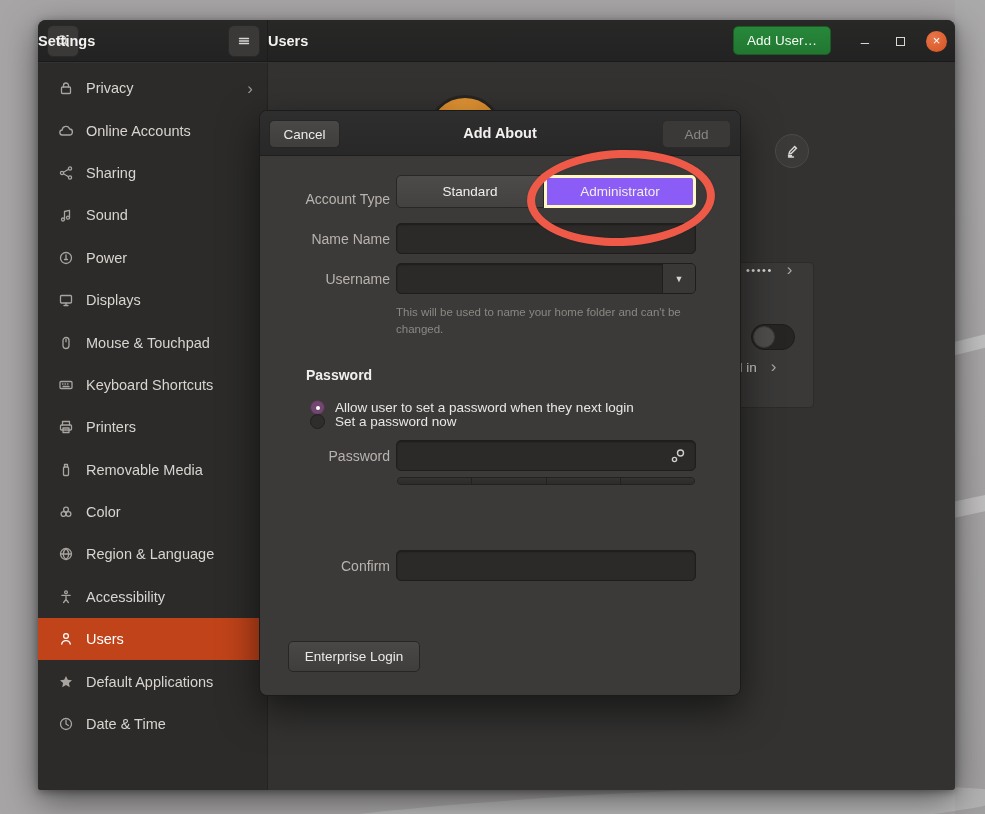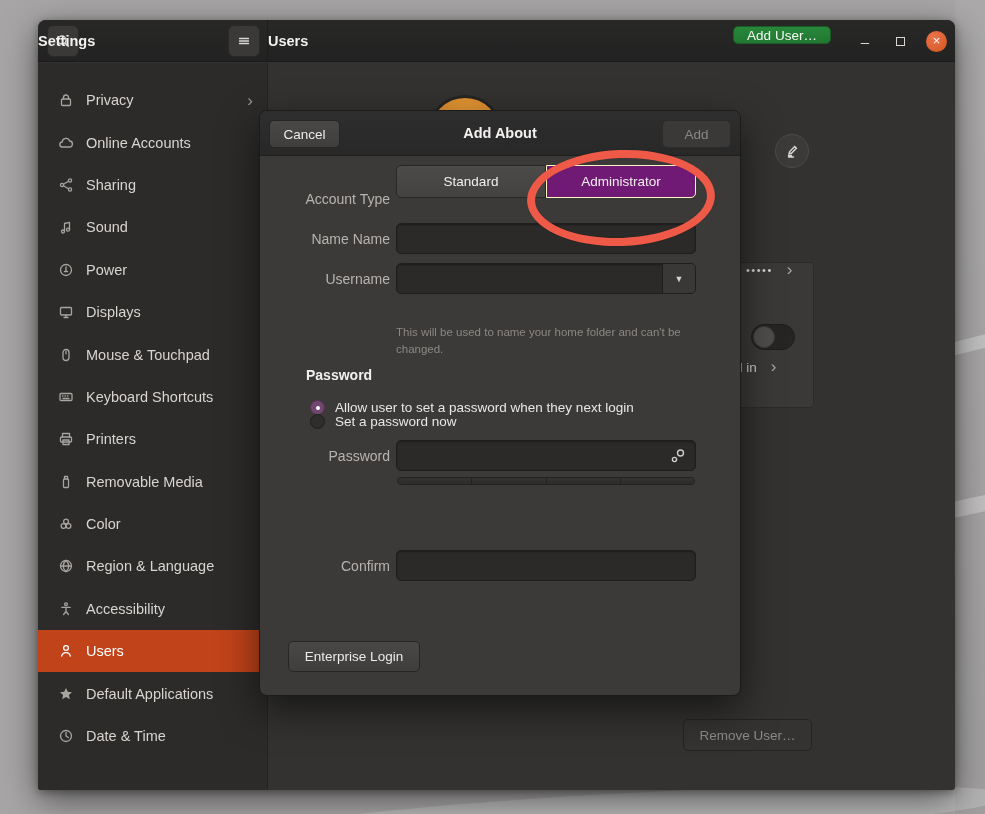--- a/index.html
+++ b/index.html
@@ -30,36 +30,36 @@
   .hb-left { width:230px; height:100%; position:relative; border-right:1px solid #1e1d1d; flex:none; }
   .hb-right { flex:1; height:100%; position:relative; }
   .iconbtn {
     position:absolute; top:5px; width:32px; height:32px; border-radius:6px;
     background:#3a3938; border:1px solid #2a2929; display:flex; align-items:center; justify-content:center;
     cursor:pointer;
   }
   .hb-title { position:absolute; top:0; left:0; right:0; height:42px; line-height:42px;
     text-align:left; color:#f3f1ef; font-weight:bold; font-size:14.5px; }
   .adduser-btn {
-    position:absolute; right:124px; top:6px; width:98px; height:18px;
+    position:absolute; right:124px; top:6px; width:98px; height:29px;
     background:linear-gradient(#27883a,#217731); border:1px solid #1b5c26; border-radius:5px;
     color:#f4fbf4; font-size:13.5px; display:flex; align-items:center; justify-content:center; cursor:pointer;
   }
   .winctl { position:absolute; top:0; height:42px; display:flex; align-items:center; color:#d9d6d3; }
   .minimize { right:86px; font-size:15px; cursor:pointer; }
   .maximize-box { position:absolute; right:50px; top:17px; width:9px; height:9px; border:1.4px solid #d9d6d3; cursor:pointer; }
   .close-circle {
     position:absolute; right:8px; top:11px; width:21px; height:21px; border-radius:50%;
     background:radial-gradient(circle at 35% 30%, #e8754b, #d4531f);
     color:#fff; font-size:13px; line-height:20px; text-align:center; cursor:pointer;
   }
 
   
   .sidebar { position:absolute; left:0; top:43px; width:230px; bottom:0;
-    background:#2c2b2a; border-right:1px solid #242322; padding-top:16px; }
+    background:#2c2b2a; border-right:1px solid #242322; padding-top:4px; }
   .side-item {
     height:42.4px; display:flex; align-items:center; padding:0 14px 0 20px;
     color:#d8d4d0; font-size:14.5px; cursor:pointer; position:relative;
   }
   .side-item .sicon { width:16px; height:16px; margin-right:12px; flex:none; display:flex; }
   .side-item .slabel { flex:1; white-space:nowrap; overflow:hidden; }
   .side-item .chev { color:#9b9793; font-size:17px; line-height:1; }
   .side-item.selected { background:#c1431a; color:#ffffff; }
   .side-item.selected svg * { stroke:#ffffff; }
   svg.sideglyph { width:16px; height:16px; }
@@ -99,32 +99,32 @@
   }
   .cancel-btn { position:absolute; left:9px; top:9px; width:71px; height:28px; }
   .add-btn { position:absolute; right:9px; top:9px; width:69px; height:28px;
     background:#3a3938; border:1px solid #2c2b2a; color:#8a8784; }
   .dlg-label { position:absolute; width:130px; text-align:right; color:#b8b3af; font-size:14px; }
   .linked { position:absolute; left:136px; width:300px; height:33px; display:flex; }
   .seg-btn { flex:1; display:flex; align-items:center; justify-content:center;
     font-size:13.5px; cursor:pointer; }
   .seg-standard { background:linear-gradient(#4d4b4a,#444241); border:1px solid #282726;
     border-radius:5px 0 0 5px; color:#f1efed; }
-  .seg-admin { background:#701a75; border:1px solid #fef9c3; border-radius:0 5px 5px 0; color:#f1efed; }
+  .seg-admin { background:#8b5cf6; border:3px solid #fef9c3; border-radius:0 5px 5px 0; color:#f1efed; }
   .entry { position:absolute; left:136px; width:300px; height:31px;
     background:#2b2a29; border:1px solid #1f1e1d; border-radius:5px;
     box-shadow:inset 0 1px 2px rgba(0,0,0,.35); }
   .entry input { width:100%; height:100%; background:transparent; border:none; outline:none;
     color:#eceae8; font-size:13.5px; padding:0 10px; font-family:inherit; }
   .entry.with-right input { padding-right:40px; }
   .combo-arrow { position:absolute; right:0; top:0; width:33px; height:29px;
     background:#393837; border-left:1px solid #1f1e1d; border-radius:0 4px 4px 0;
     display:flex; align-items:center; justify-content:center; color:#d5d2cf; font-size:9px; cursor:pointer; }
   .gen-icon { position:absolute; right:8px; top:6px; width:18px; height:18px; cursor:pointer; }
-  .hint { position:absolute; left:136px; color:#8b8783; font-size:11.5px; line-height:1.45;margin-top:20px; }
+  .hint { position:absolute; left:136px; color:#8b8783; font-size:11.5px; line-height:1.45; }
   .section-h { position:absolute; color:#f2f0ee; font-weight:bold; font-size:14px; }
   .radio-row { position:absolute; left:50px; display:flex; align-items:center; cursor:pointer; }
   .radio { width:15px; height:15px; border-radius:50%; margin-right:10px; flex:none; }
   .radio.checked { background:#71466f; border:1px solid #513350; position:relative; }
   .radio.checked::after { content:""; position:absolute; left:4.5px; top:4.5px; width:4px; height:4px;
     border-radius:50%; background:#fff; }
   .radio.unchecked { background:#2e2d2c; border:1px solid #201f1e; }
   .radio-label { color:#e9e6e3; font-size:13.5px; }
   .meter { position:absolute; left:137px; width:298px; height:8px; background:#2e2d2c;
     border:1px solid #232221; border-radius:4px; display:flex; overflow:hidden; }
@@ -358,32 +358,31 @@
 
   <div class="toggle">
     <div class="knob"></div>
   </div>
 
   <div class="bg-row" style="left:682px; top:337px;">
     <span>ged in</span>
     <span class="bg-chev">›</span>
   </div>
 
-  <div class="remove-user-btn">Remove User…</div>
 
   <div class="dialog">
 
     <div class="dlg-header">
       <div class="dlg-title">Add About</div>
       <div class="btn cancel-btn">Cancel</div>
       <div class="btn add-btn">Add</div>
     </div>
 
     <div class="dlg-label" style="top:80px; left:0;">Account Type</div>
-    <div class="linked" style="top:54px;text-align:center;">
+    <div class="linked" style="top:64px;text-align:center;">
       <div class="seg-btn seg-standard">Standard</div>
       <div class="seg-btn seg-admin">Administrator</div>
     </div>
 
     <div class="annotation-ellipse"></div>
 
     <div class="dlg-label" style="top:120px; left:0;">Name Name</div>
     <div class="entry" style="top:112px;">
       <input type="text" aria-label="Full Name" style="">
     </div>

